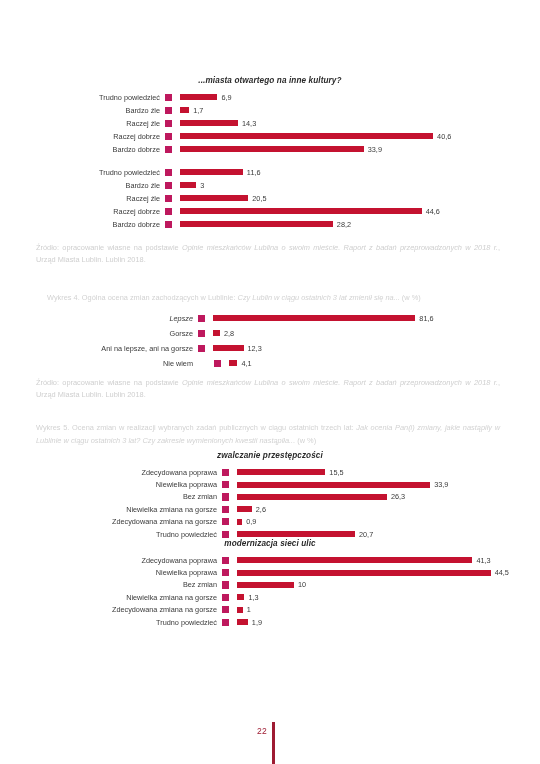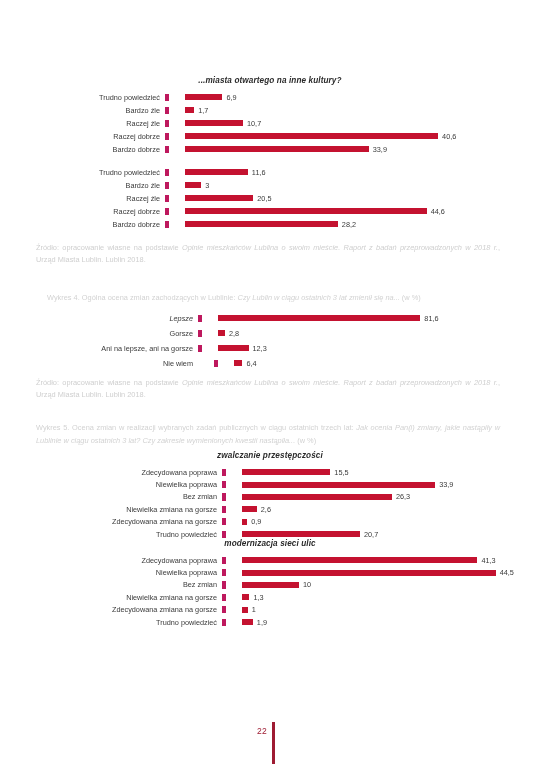--- a/index.html
+++ b/index.html
@@ -40,22 +40,22 @@
     padding-right: 5px;
     line-height: 1;
     white-space: nowrap;
     flex: 0 0 auto;
   }
   .bar-wrap {
     position: relative;
     flex: 1 1 auto;
     display: flex;
     align-items: center;
-    border-left: 4px solid #be185d;
-    padding-left: 16px;
+    border-left: 7px solid #be185d;
+    padding-left: 8px;
   }
   .bar {
     background: #C41230;
     height: 6px;
   }
   .bar-val {
     font-size: 7.3px;
     color: #3a3a3a;
     padding-left: 4px;
     white-space: nowrap;
@@ -113,21 +113,21 @@
           <div class="cat-label" style="width: 151px;">Bardzo źle</div>
           <div class="bar-wrap">
             <div class="bar" style="width: 9.214px; background: rgb(196, 18, 48);"></div>
             <div class="bar-val">1,7</div>
           </div>
         </div>
         <div class="row" style="height: 13px;">
           <div class="cat-label" style="width: 151px;">Raczej źle</div>
           <div class="bar-wrap">
             <div class="bar" style="width: 57.994px; background: rgb(196, 18, 48);"></div>
-            <div class="bar-val">10,7</div>
+            <div class="bar-val">14,3</div>
           </div>
         </div>
         <div class="row" style="height: 13px;">
           <div class="cat-label" style="width: 151px;">Raczej dobrze</div>
           <div class="bar-wrap">
             <div class="bar" style="width: 253.114px; background: rgb(196, 18, 48);"></div>
             <div class="bar-val">40,6</div>
           </div>
         </div>
         <div class="row" style="height: 13px;">
@@ -208,21 +208,21 @@
           <div class="cat-label" style="width: 184px;">Ani na lepsze, ani na gorsze</div>
           <div class="bar-wrap">
             <div class="bar" style="width: 30.504px; background: rgb(196, 18, 48);"></div>
             <div class="bar-val">12,3</div>
           </div>
         </div>
         <div class="row" style="height: 15px; gap: 16px;">
           <div class="cat-label" style="width: 184px;">Nie wiem</div>
           <div class="bar-wrap">
             <div class="bar" style="width: 8.432px; background: rgb(196, 18, 48);"></div>
-            <div class="bar-val">6,4</div>
+            <div class="bar-val">4,1</div>
           </div>
         </div>
       </div>
   </div>
 
   <div class="source" style="left:36px; top:377px; width:464px;">
     <span>Źródło: opracowanie własne na podstawie </span><span class="it">Opinie mieszkańców Lublina o swoim mieście. Raport z badań przeprowadzonych w 2018 r.</span><span>, Urząd Miasta Lublin. Lublin 2018.</span>
   </div>
 
   <div class="caption" style="left:36px; top:422px; width:464px;">

